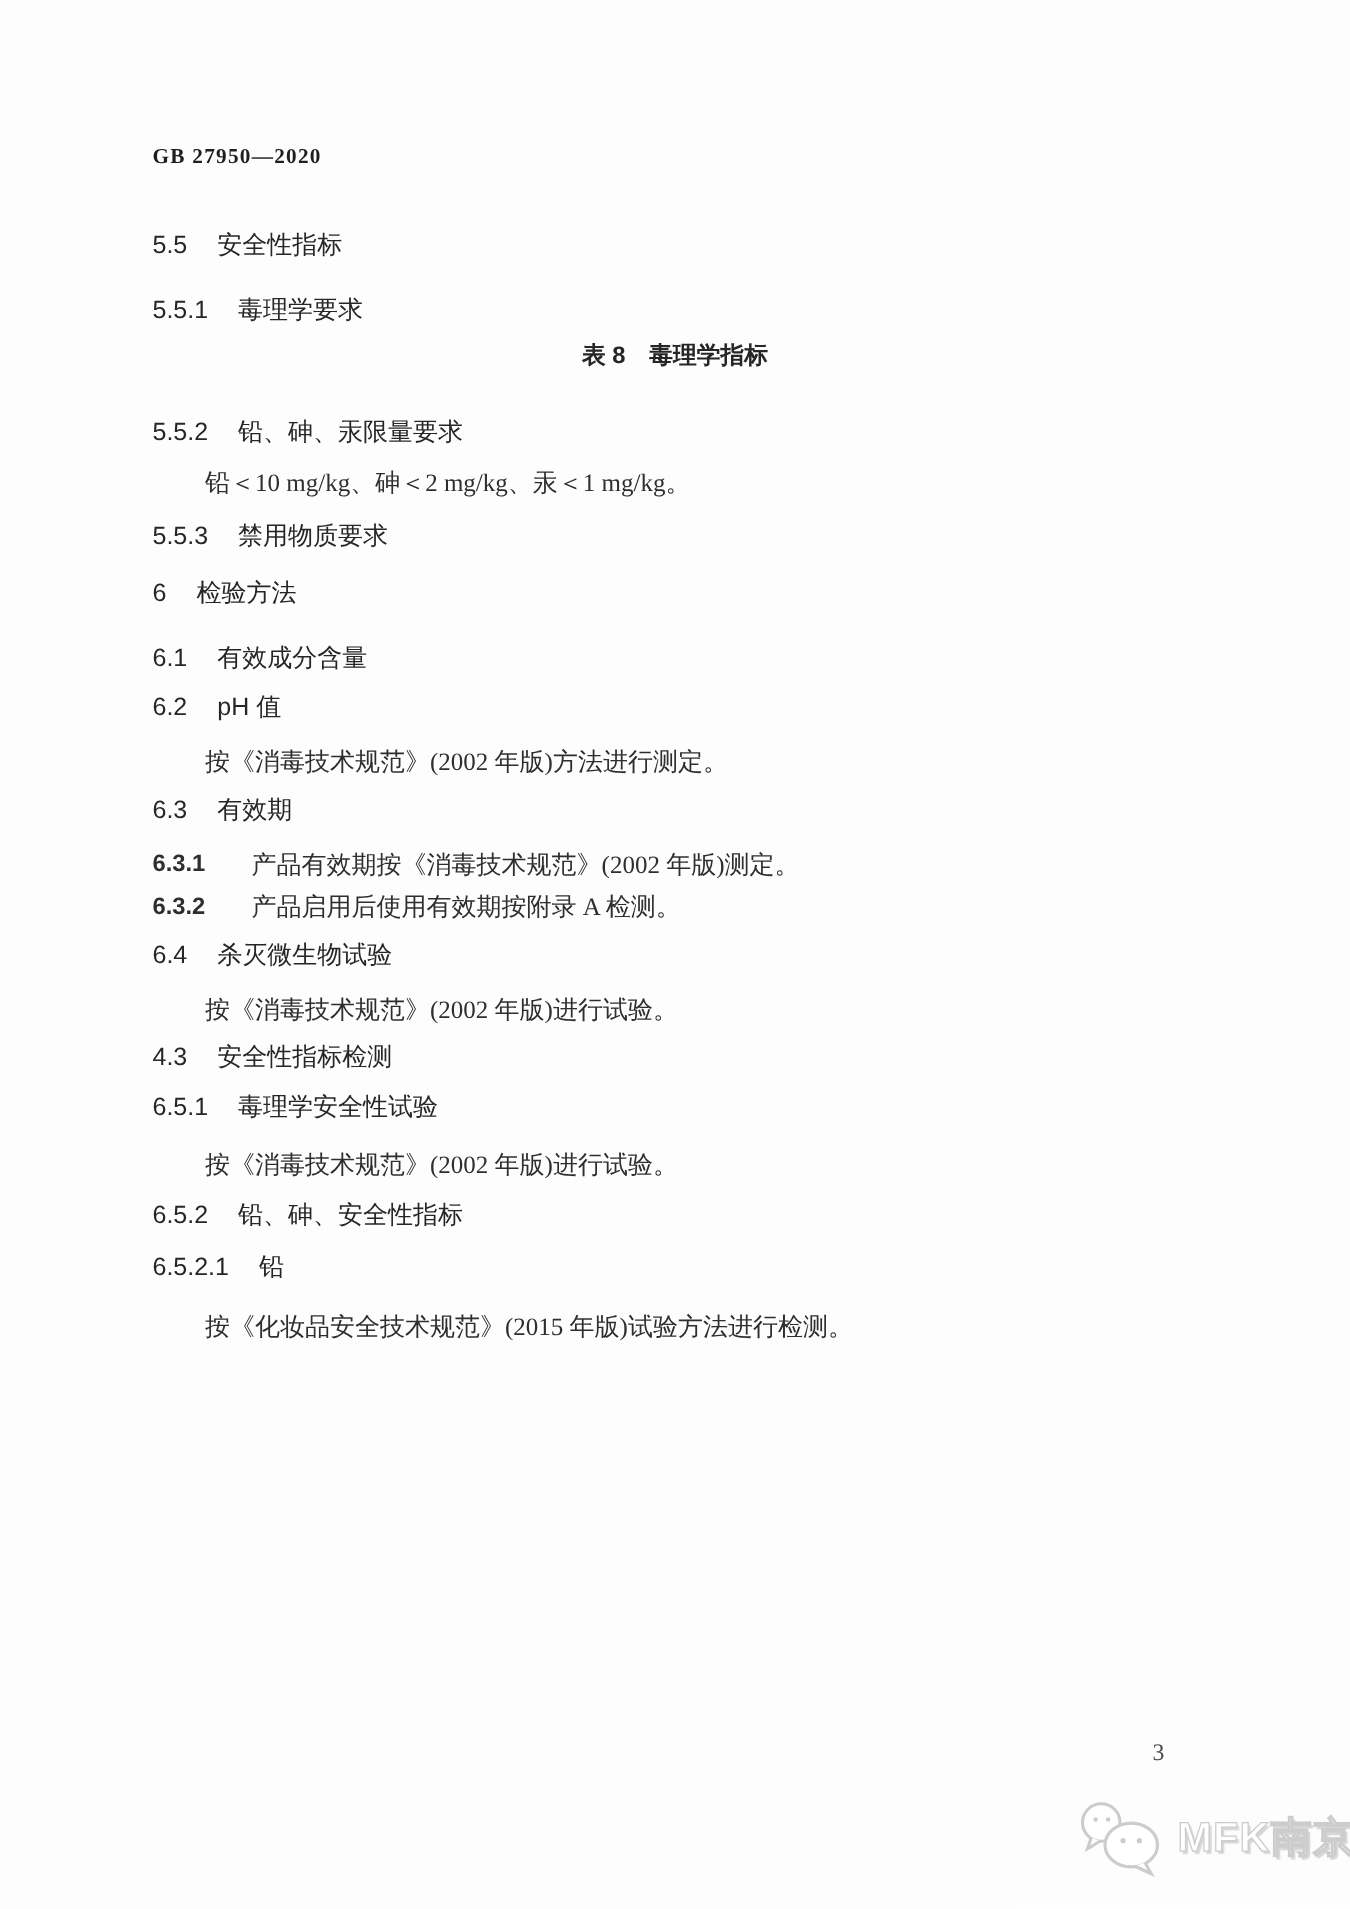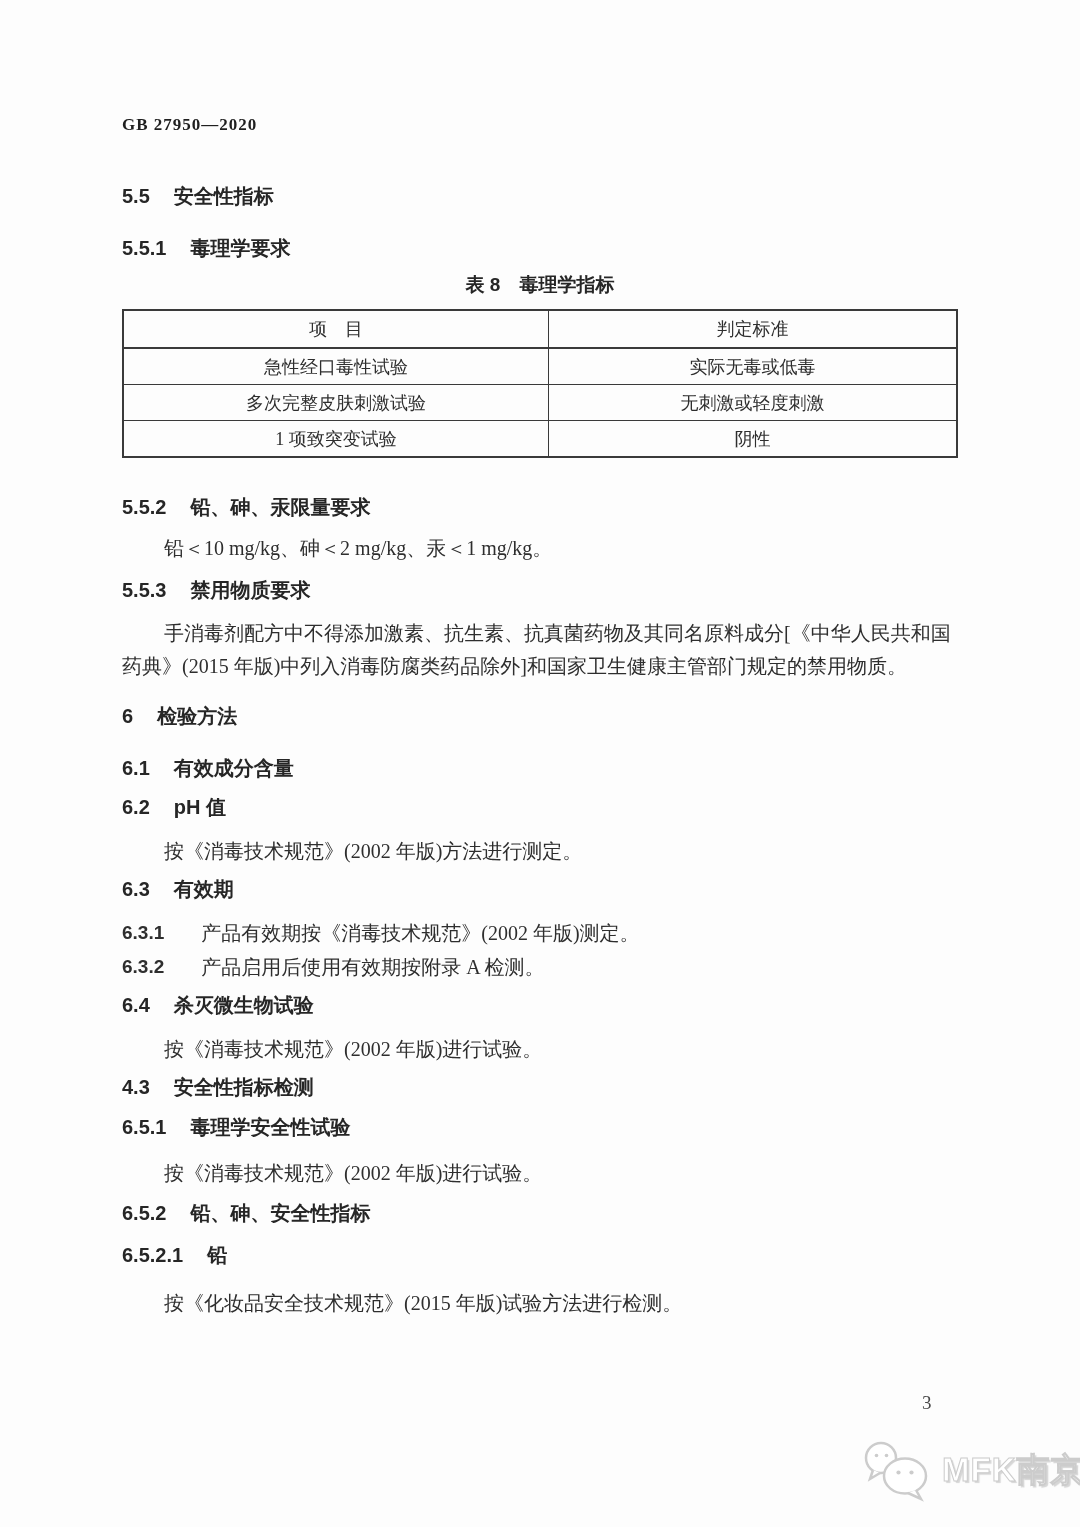--- a/index.html
+++ b/index.html
@@ -9,21 +9,21 @@
     font-family:"Liberation Serif","DejaVu Serif",serif;
     color:#2e2e2e;
   }
   .content { margin:0 122px; padding-top:112px; }
   .gb-code {
     font-weight:700; font-size:17px; letter-spacing:1px;
     color:#1f1f1f; line-height:26px;
   }
   .heading {
     font-family:"Liberation Sans","DejaVu Sans",sans-serif;
-    font-weight:700; font-size:20px; color:#262626; line-height:26px;
+    font-weight:400; font-size:20px; color:#262626; line-height:26px;
     display:flex; align-items:baseline;
   }
   .heading .num { margin-right:24px; flex:none; }
   .para { font-size:20px; line-height:30px; color:#2e2e2e; text-indent:42px; }
   .para.two-line { line-height:33px; text-indent:42px; }
   .numbered { display:flex; font-size:20px; line-height:30px; color:#2e2e2e;gap:17px; }
   .numbered .num {
     font-family:"Liberation Sans","DejaVu Sans",sans-serif;
     font-weight:700; font-size:19px; margin-right:20px; flex:none;
   }
@@ -68,60 +68,33 @@
     </div>
 
     <div class="heading" style="margin-top:26px">
       <span class="num">5.5.1</span>
       <span>毒理学要求</span>
     </div>
 
 
     <div class="tbl-caption" style="margin-top:12px">表 8　毒理学指标</div>
 
-    <table class="t2" style="margin-top:12px">
-      <colgroup>
-          <col style="width:51%">
-          <col style="width:49%">
-        </colgroup>
-      <thead>
-        <tr>
-          <th>项　目</th>
-          <th>判定标准</th>
-        </tr>
-      </thead>
-      <tbody>
-        <tr>
-          <td>急性经口毒性试验</td>
-          <td>实际无毒或低毒</td>
-        </tr>
-        <tr>
-          <td>多次完整皮肤刺激试验</td>
-          <td>无刺激或轻度刺激</td>
-        </tr>
-        <tr>
-          <td>1 项致突变试验</td>
-          <td>阴性</td>
-        </tr>
-      </tbody>
-    </table>
 
     <div class="heading" style="margin-top:36px">
       <span class="num">5.5.2</span>
       <span>铅、砷、汞限量要求</span>
     </div>
 
     <div class="para" style="margin-top:13px">铅＜10 mg/kg、砷＜2 mg/kg、汞＜1 mg/kg。</div>
 
     <div class="heading" style="margin-top:14px">
       <span class="num">5.5.3</span>
       <span>禁用物质要求</span>
     </div>
 
-    <div class="para two-line" style="margin-top:14px">手消毒剂配方中不得添加激素、抗生素、抗真菌药物及其同名原料成分[《中华人民共和国药典》(2015 年版)中列入消毒防腐类药品除外]和国家卫生健康主管部门规定的禁用物质。</div>
 
     <div class="heading" style="margin-top:20px">
       <span class="num">6</span>
       <span>检验方法</span>
     </div>
 
     <div class="heading" style="margin-top:26px">
       <span class="num">6.1</span>
       <span>有效成分含量</span>
     </div>

